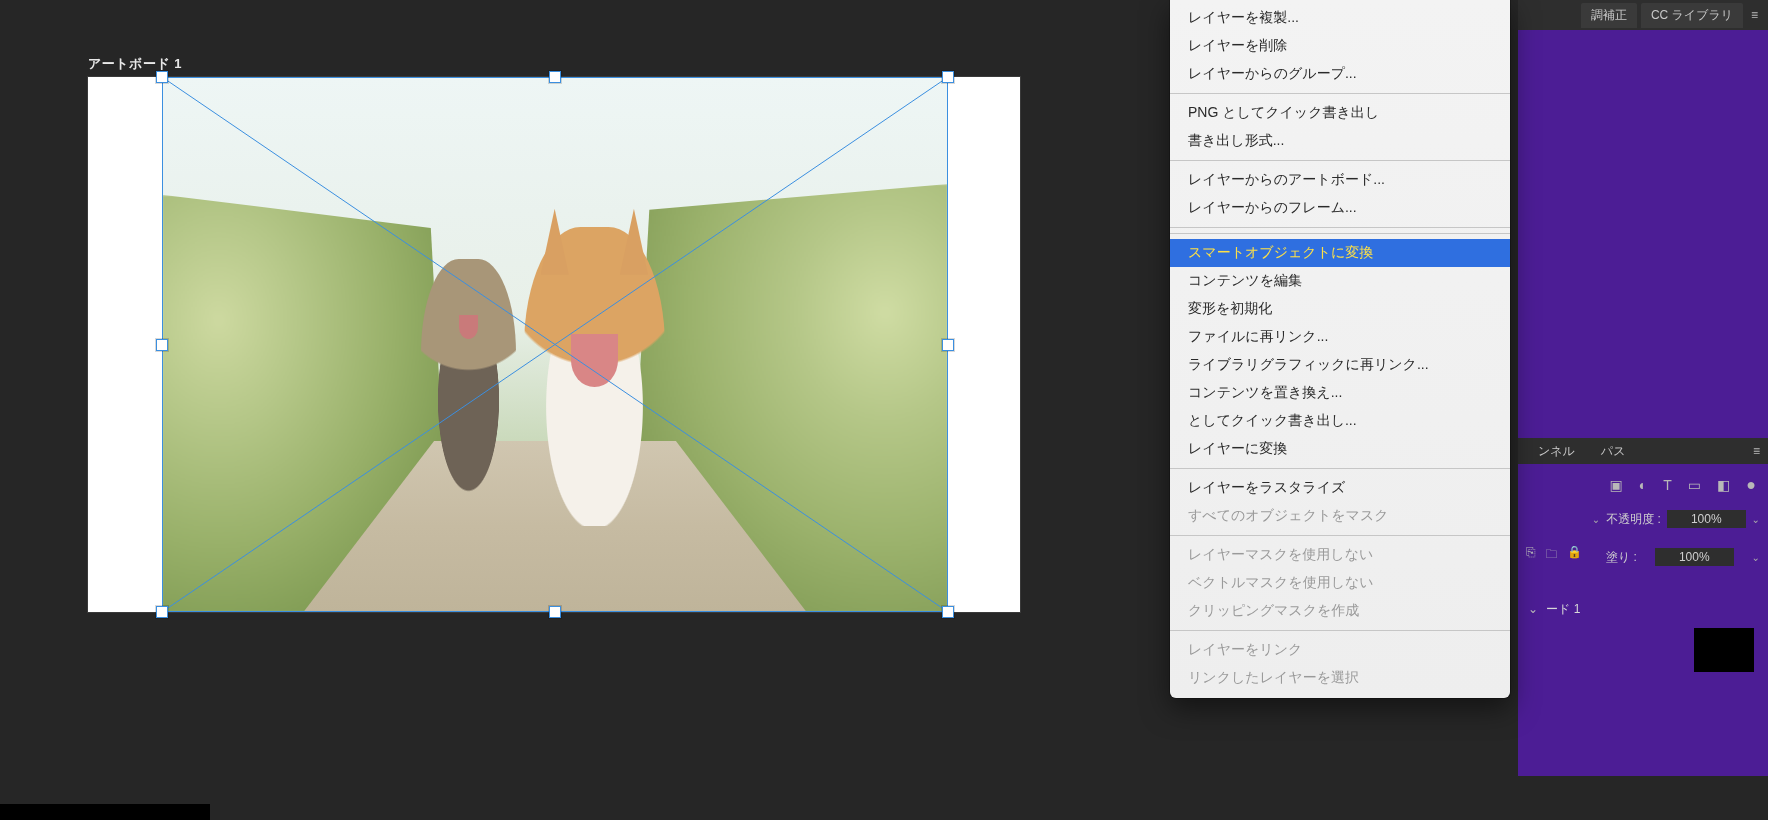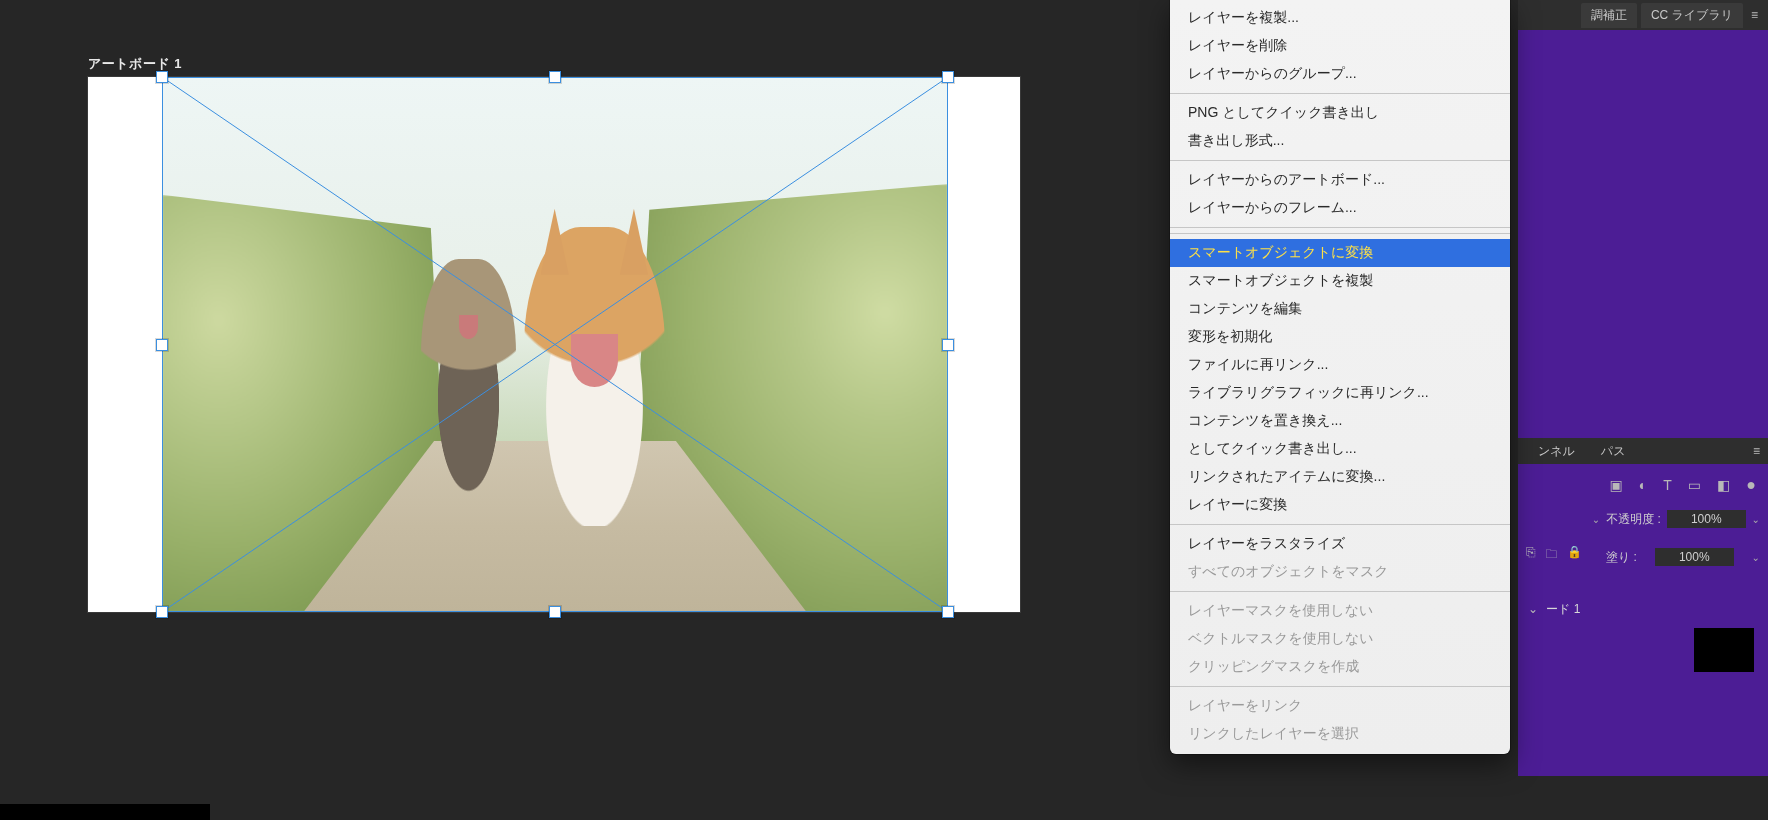--- a/index.html
+++ b/index.html
@@ -321,28 +321,26 @@
     <div class="ctx-item">レイヤーからのグループ...</div>
     <div class="ctx-sep"></div>
     <div class="ctx-item">PNG としてクイック書き出し</div>
     <div class="ctx-item">書き出し形式...</div>
     <div class="ctx-sep"></div>
     <div class="ctx-item">レイヤーからのアートボード...</div>
     <div class="ctx-item">レイヤーからのフレーム...</div>
     <div class="ctx-sep"></div>
     <div class="ctx-sep"></div>
     <div class="ctx-item highlight">スマートオブジェクトに変換</div>
-    <div class="ctx-item">スマートオブジェクトを複製</div>
     <div class="ctx-item">コンテンツを編集</div>
     <div class="ctx-item">変形を初期化</div>
     <div class="ctx-item">ファイルに再リンク...</div>
     <div class="ctx-item">ライブラリグラフィックに再リンク...</div>
     <div class="ctx-item">コンテンツを置き換え...</div>
     <div class="ctx-item">としてクイック書き出し...</div>
-    <div class="ctx-item">リンクされたアイテムに変換...</div>
     <div class="ctx-item">レイヤーに変換</div>
     <div class="ctx-sep"></div>
     <div class="ctx-item">レイヤーをラスタライズ</div>
     <div class="ctx-item disabled">すべてのオブジェクトをマスク</div>
     <div class="ctx-sep"></div>
     <div class="ctx-item disabled">レイヤーマスクを使用しない</div>
     <div class="ctx-item disabled">ベクトルマスクを使用しない</div>
     <div class="ctx-item disabled">クリッピングマスクを作成</div>
     <div class="ctx-sep"></div>
     <div class="ctx-item disabled">レイヤーをリンク</div>

